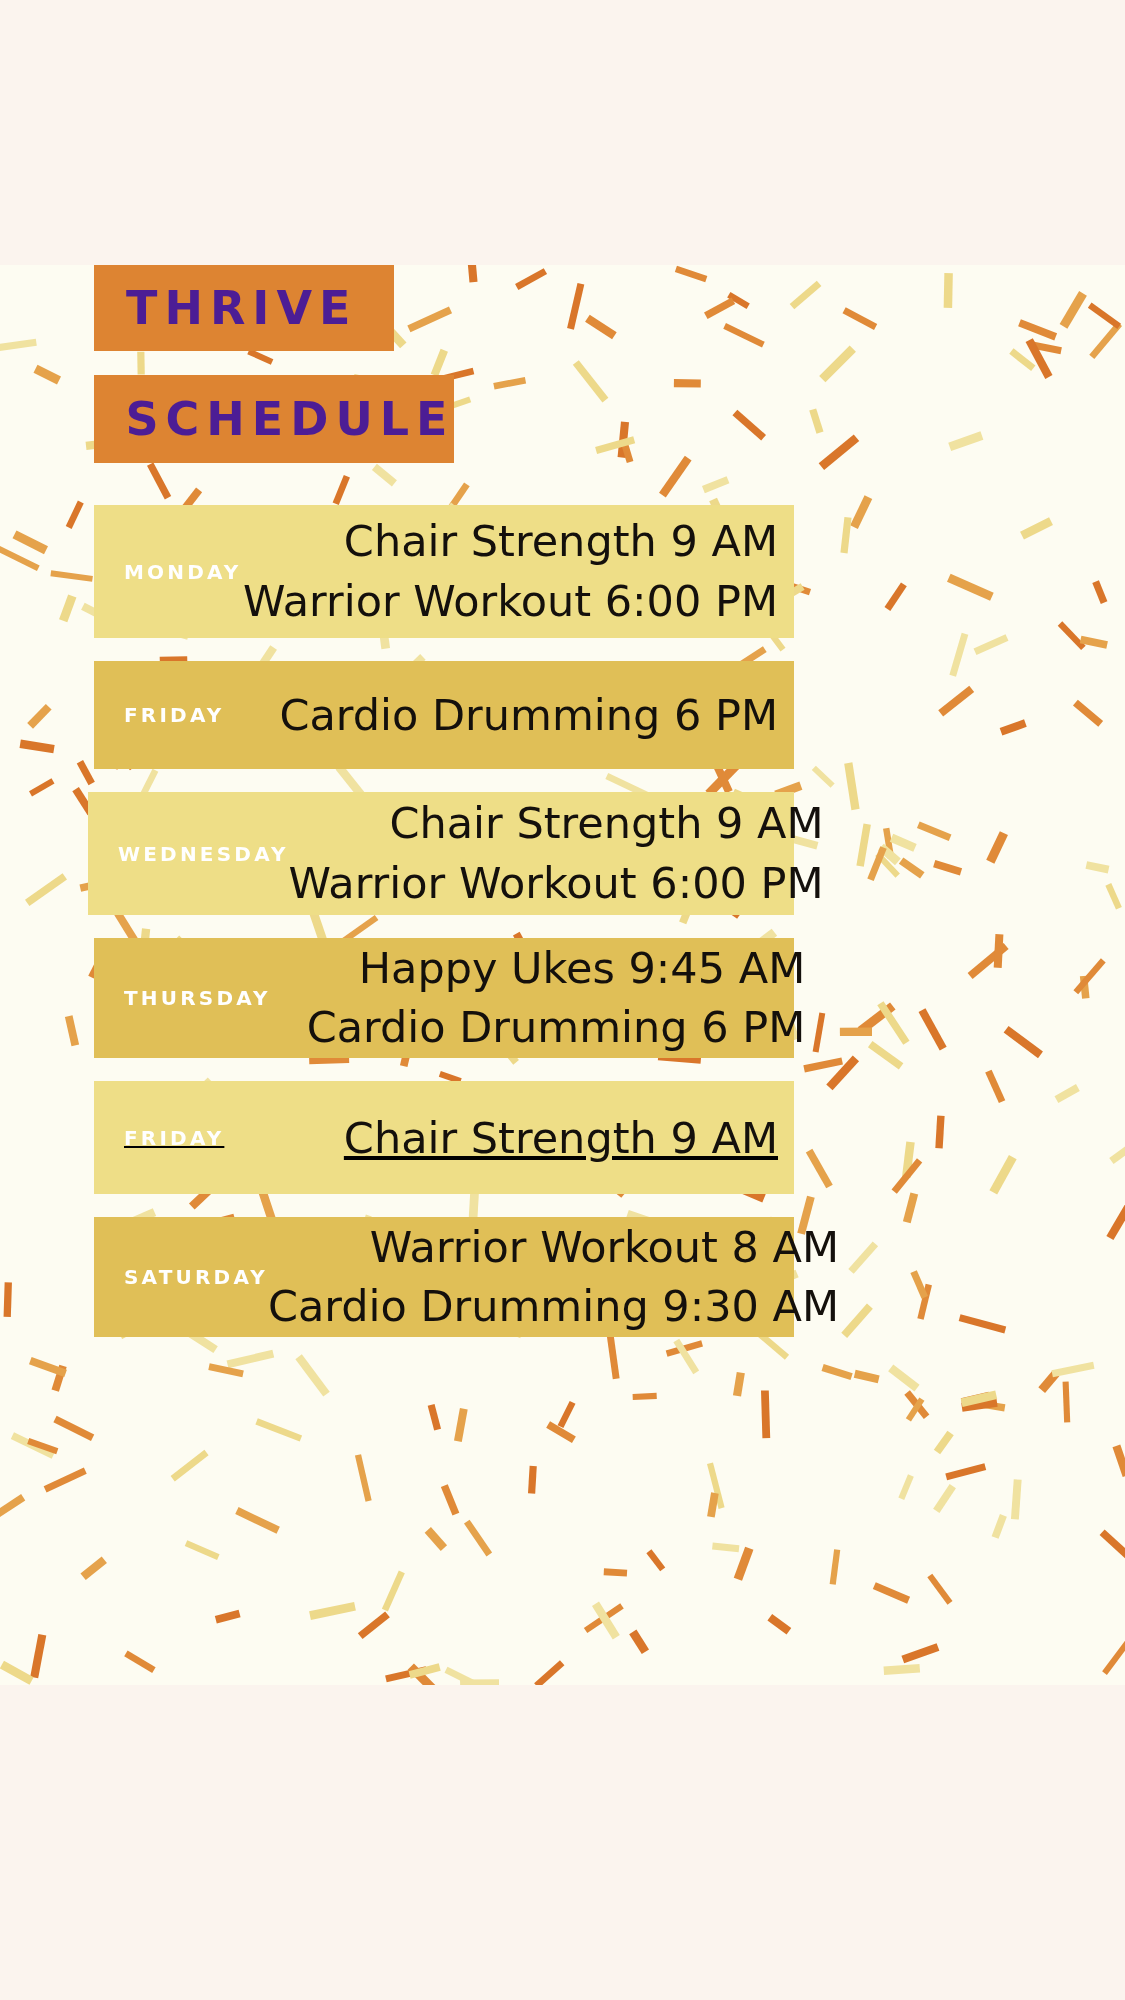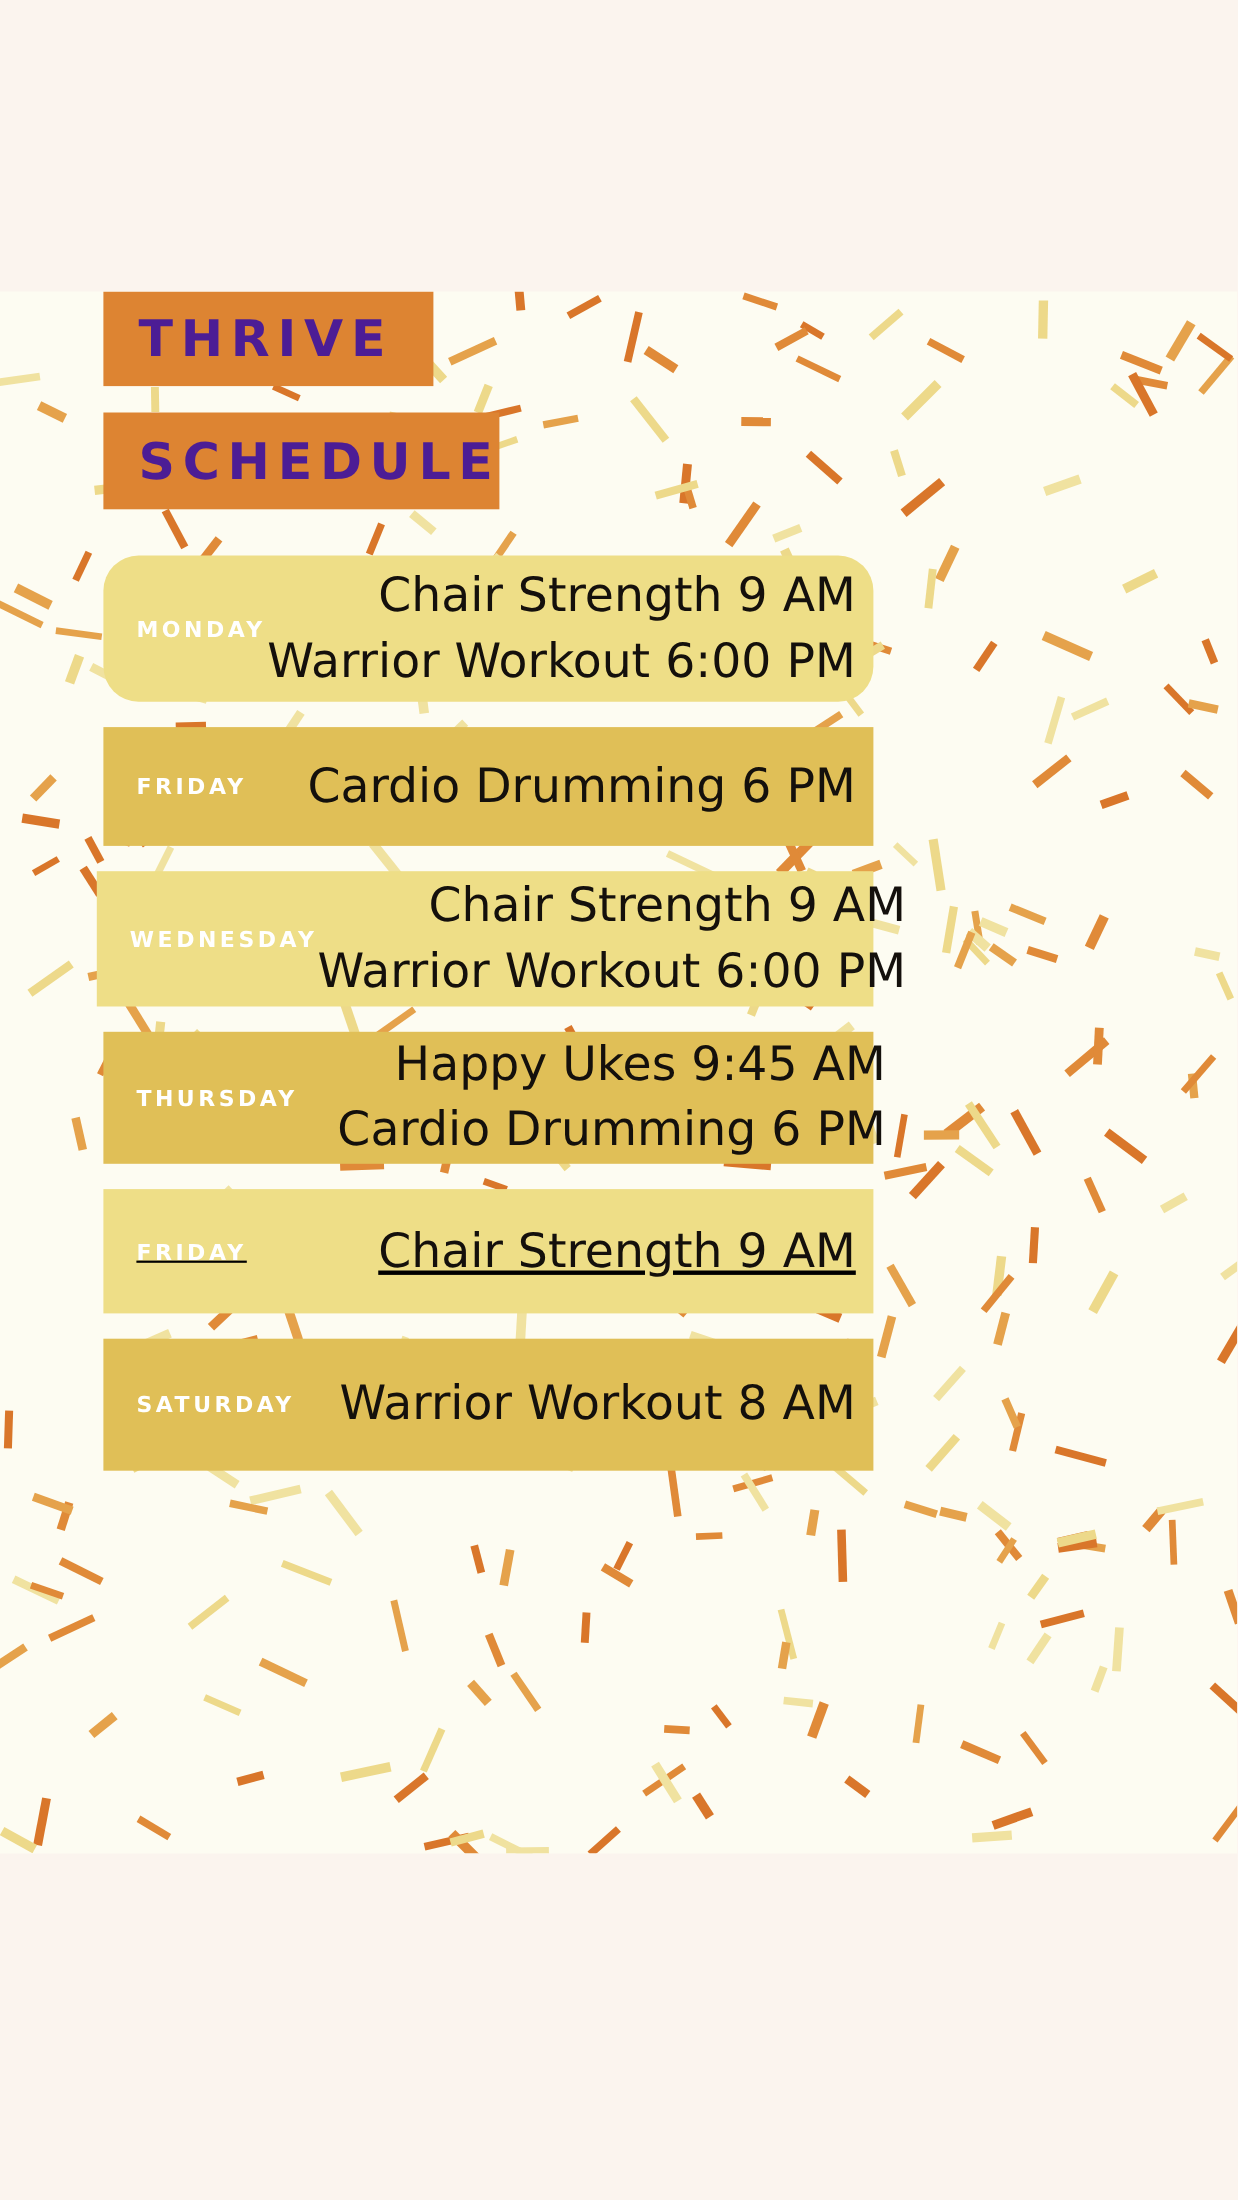--- a/index.html
+++ b/index.html
@@ -69,20 +69,21 @@
     padding-left: 32px;
   }
   #banner-thrive .banner-text { font-size: 46px; }
 
   #banner-schedule {
     left: 94px;
     top: 110px;
     width: 360px;
     height: 88px;
     padding-left: 32px;
+    justify-content: center;
   }
   #banner-schedule .banner-text { font-size: 46px; }
 
   
   #rows {
     position: absolute;
     left: 0;
     top: 240px;
     width: 1125px;
   }
@@ -118,21 +119,21 @@
   .class-line {
     color: #14100C;
     font-family: "DejaVu Sans", sans-serif;
     font-size: 43px;
     font-weight: 400;
     line-height: 1.38;
     white-space: nowrap;
   }
 
   
-  #row-monday    { left: 94px; width: 700px; height: 133px; border-radius: 32px; }
+  #row-monday    { left: 94px; width: 700px; height: 133px; }
   #row-tuesday   { left: 94px; width: 700px; height: 108px; }
   #row-wednesday { left: 88px; width: 706px; height: 123px; }
   #row-thursday  { left: 94px; width: 700px; height: 120px; gap: 36px; }
   #row-friday    { left: 94px; width: 700px; height: 113px; text-decoration: underline; }
   #row-saturday  { left: 94px; width: 700px; height: 120px; }
 
   .row.single .classes { padding-top: 2px; }
 </style>
 </head>
 <body>
@@ -525,19 +526,20 @@
           <div class="row light single" id="row-friday">
             <div class="day">FRIDAY</div>
             <div class="classes">
               <div class="class-line">Chair Strength 9 AM</div>
             </div>
           </div>
           <div class="row dark" id="row-saturday">
             <div class="day">SATURDAY</div>
             <div class="classes">
               <div class="class-line">Warrior Workout 8 AM</div>
+              <div class="class-line">Cardio Drumming 9:30 AM</div>
             </div>
           </div>
         </div>
 
     </div>
   </div>
 </div>
 
 </body></html>

